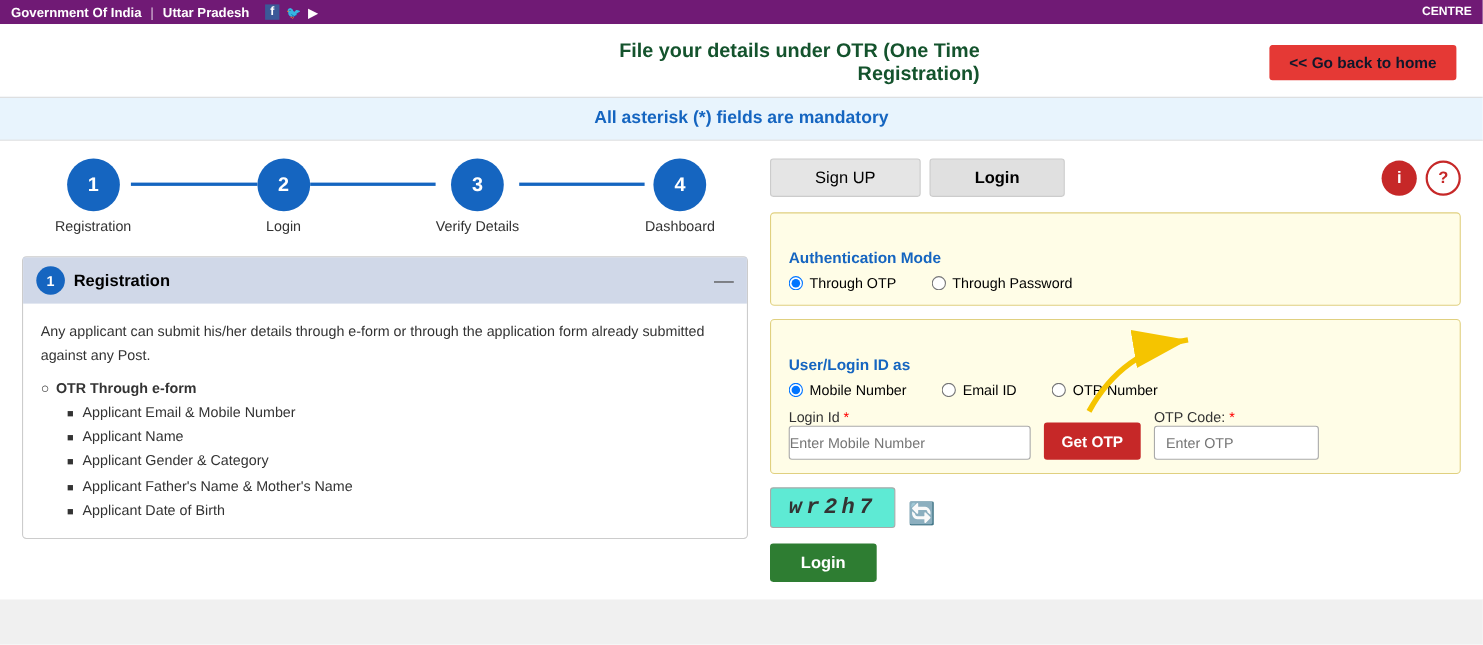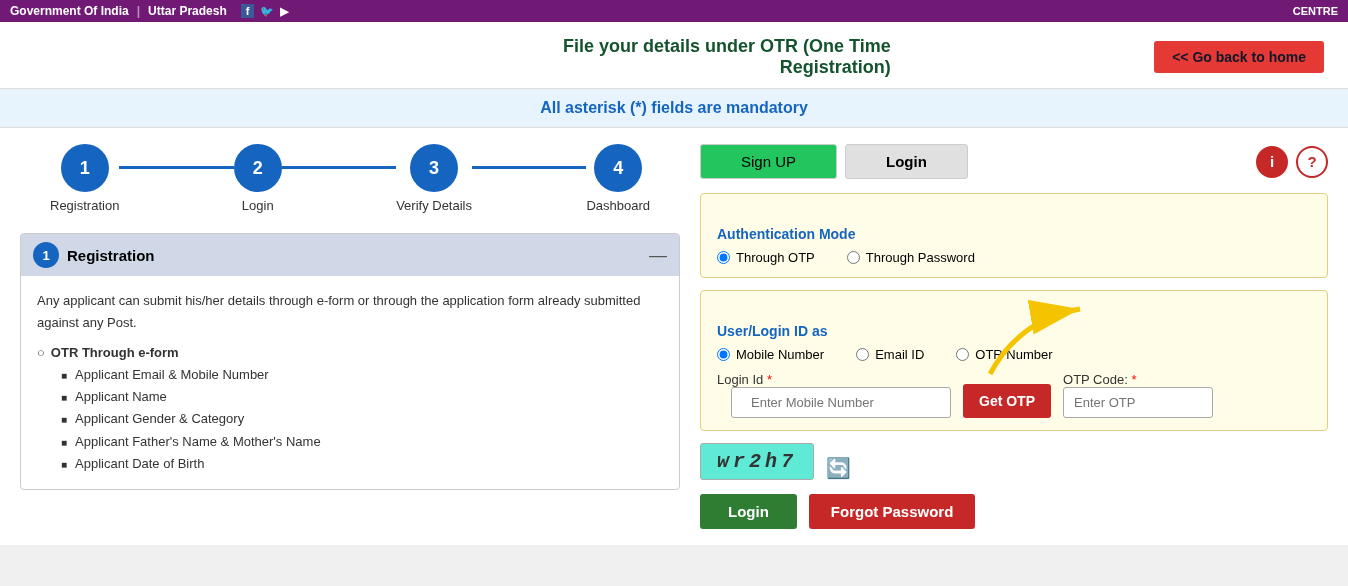--- a/index.html
+++ b/index.html
@@ -201,21 +201,21 @@
       align-items: center;
       margin-bottom: 14px;
       gap: 8px;
     }
 
     .tab-btn {
       padding: 8px 40px;
       border: 1px solid #ccc;
       cursor: pointer;
       font-size: 15px;
-      background: #22c55e;
+      background: #e5e5e5;
       border-radius: 3px;
     }
 
     .tab-btn.active {
       background: #e0e0e0;
       font-weight: bold;
     }
 
     .icon-info {
       width: 32px;
@@ -290,25 +290,24 @@
 
     .form-label {
       font-size: 13px;
       color: #333;
     }
 
     .required { color: red; }
 
     .form-input {
       border: 1px solid #aaa;
-      padding: 7px 19px;
+      padding: 7px 0;
       font-size: 13px;
       border-radius: 3px;
       width: 220px;
-      margin-left: 14px;
     }
 
     .get-otp-btn {
       background: #c62828;
       color: white;
       border: none;
       padding: 8px 16px;
       font-size: 14px;
       font-weight: bold;
       cursor: pointer;
@@ -552,19 +551,18 @@
         </div>
       </div>
 
       <div class="verification-row">
         <div class="captcha-box">wr2h7</div>
         <div class="refresh-icon">🔄</div>
       </div>
 
       <div class="action-row">
         <button class="login-btn">Login</button>
-        <button class="forgot-btn">Forgot Password</button>
       </div>
 
     </div>
   </div>
 
 </div>
 
 </body></html>

